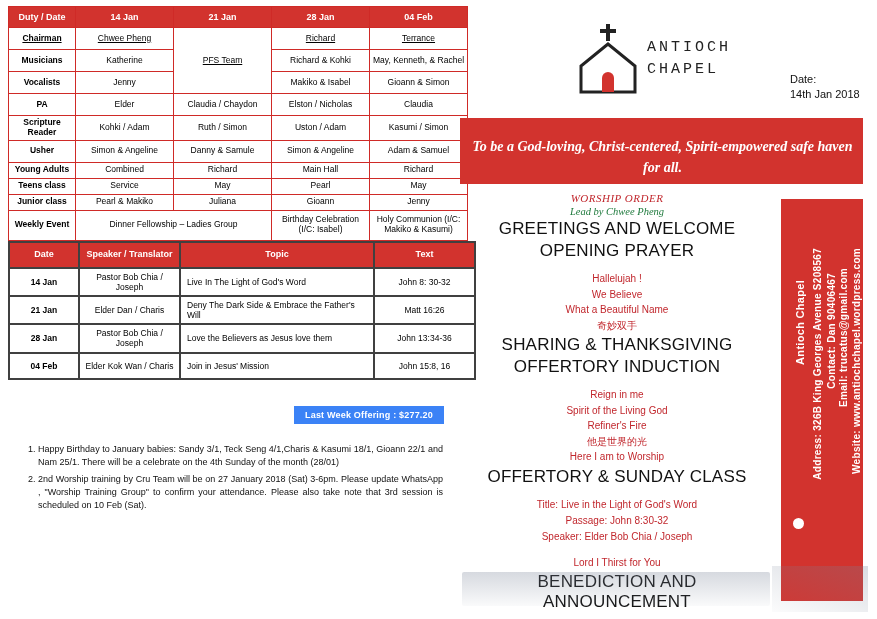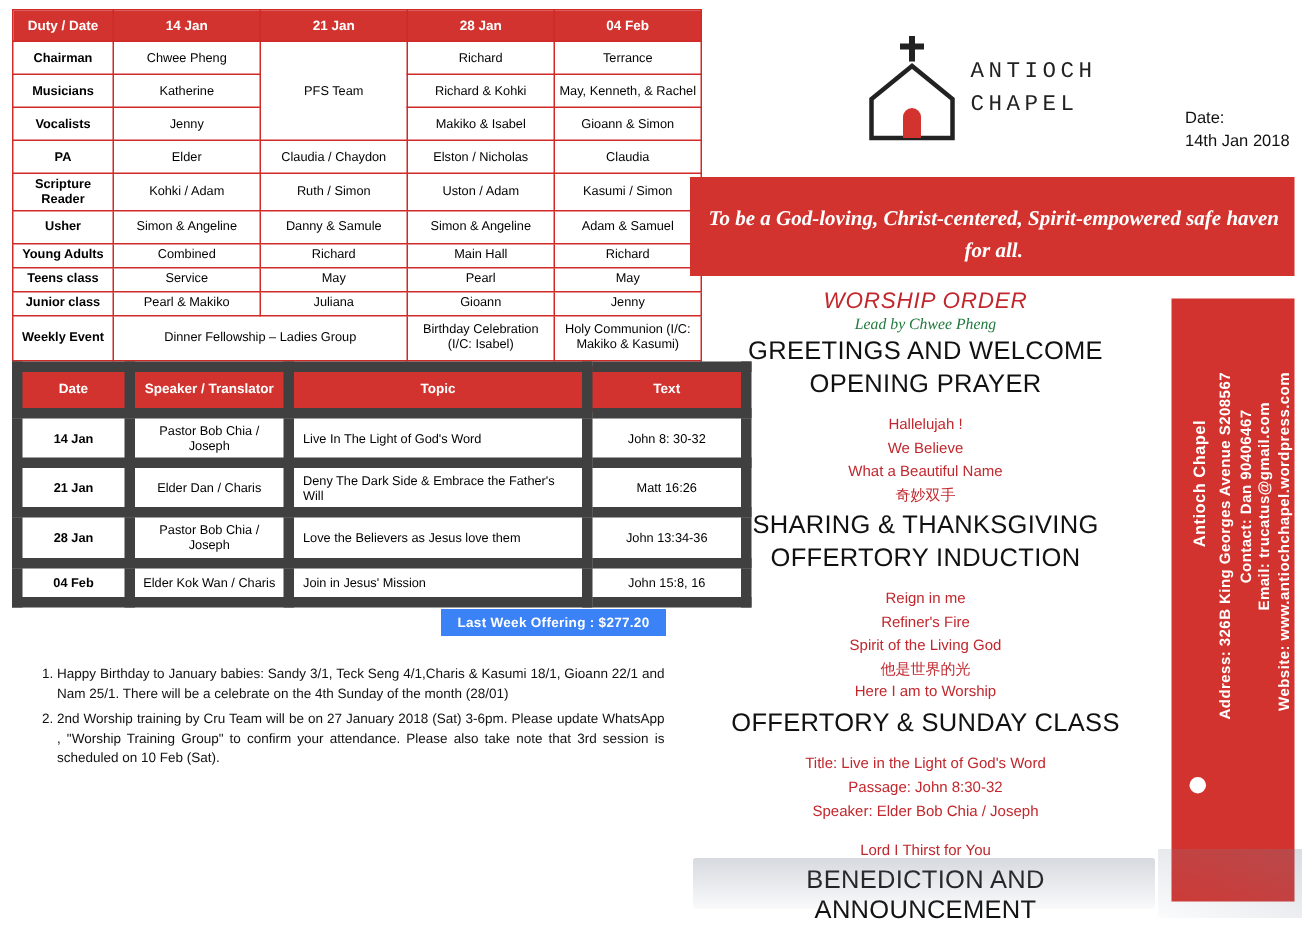--- a/index.html
+++ b/index.html
@@ -51,33 +51,33 @@
   }
   td.rowlabel {
     font-weight: bold;
     font-size: 8.5px;
   }
   td.rowlabel-red {
     font-weight: bold;
     font-size: 8px;
     color: #c1272d;
   }
-  .h-chairman { height: 22px; }
+  .h-chairman { height: 22px; text-decoration: underline; }
   .h-norm { height: 22px; }
   .h-weekly { height: 30px; }
 
   
   table.sermon {
     border-collapse: collapse;
     width: 436px;
     table-layout: fixed;
     margin-top: 0px;
   }
   table.sermon td, table.sermon th {
-    border: 7px solid #404040;
+    border: 2px solid #404040;
     font-size: 8.5px;
     text-align: center;
     vertical-align: middle;
     padding: 3px 3px;
     color: #000;
     line-height: 1.2;
   }
   table.sermon th {
     background: #d2332e;
     color: #fff;
@@ -188,23 +188,23 @@
 
   .order-col {
     position: absolute;
     left: 462px;
     top: 192px;
     width: 310px;
     text-align: center;
     color: #111;
   }
   .wo-title {
-    font-family: Liberation Sans, sans-serif;
+    font-family: Liberation Serif, serif;
     font-style: italic;
-    font-size: 15px;
+    font-size: 11px;
     color: #c1272d;
     letter-spacing: 0.5px;
   }
   .wo-sub {
     font-family: "Liberation Serif", serif;
     font-style: italic;
     font-size: 10.5px;
     color: #1f7a3d;
     margin-top: 2px;
   }
@@ -474,22 +474,22 @@
       <div>We Believe</div>
       <div>What a Beautiful Name</div>
       <div>奇妙双手</div>
     </div>
 
     <div class="wo-item">SHARING &amp; THANKSGIVING</div>
     <div class="wo-item">OFFERTORY INDUCTION</div>
 
     <div class="wo-songs">
       <div>Reign in me</div>
+      <div>Spirit of the Living God</div>
       <div>Refiner's Fire</div>
-      <div>Spirit of the Living God</div>
       <div>他是世界的光</div>
       <div>Here I am to Worship</div>
     </div>
 
     <div class="wo-item">OFFERTORY &amp; SUNDAY CLASS</div>
 
     <div class="wo-detail">
       <div>Title: Live in the Light of God's Word</div>
       <div>Passage: John 8:30-32</div>
       <div>Speaker: Elder Bob Chia / Joseph</div>

